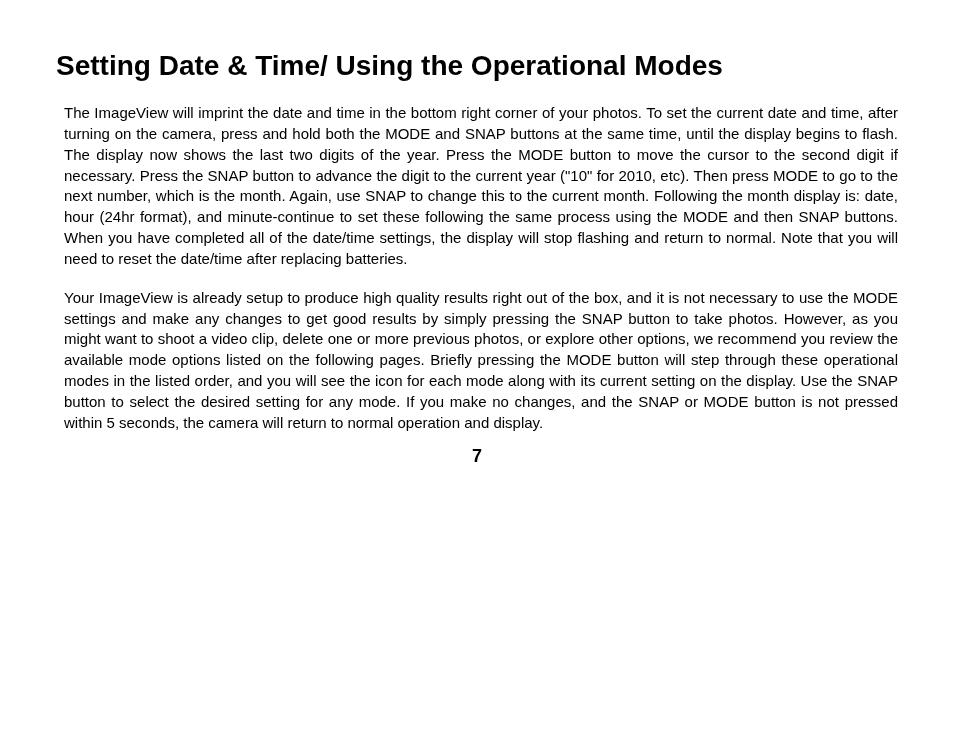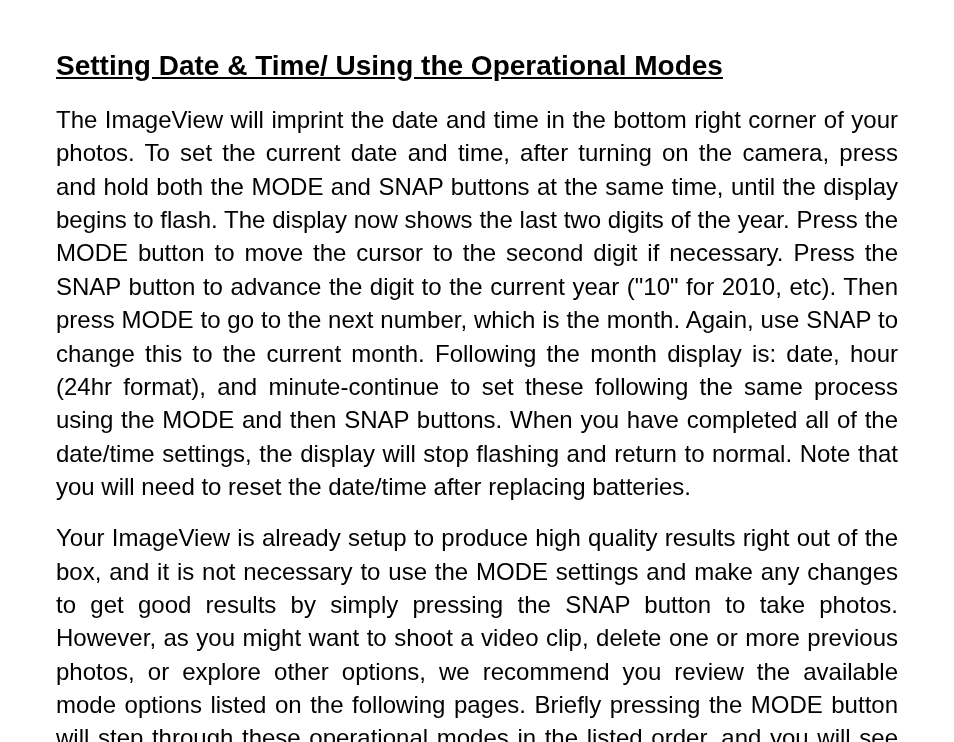--- a/index.html
+++ b/index.html
@@ -16,28 +16,27 @@
     box-sizing: border-box;
     padding: 48px 56px 20px 56px;
     width: 954px;
   }
   .title {
     font-size: 28px;
     font-weight: 700;
     margin: 0 0 20px 0;
     line-height: 1.25;
     letter-spacing: 0px;
-    text-decoration: underline;
   }
   .para {
-    font-size: 24px;
+    font-size: 15px;
     line-height: 1.39;
     text-align: justify;
     text-justify: inter-word;
-    margin: 0 0 18px 0;
+    margin: 0 0 18px 8px;
     letter-spacing: 0px;
   }
   .pagenum {
     text-align: center;
     font-size: 18px;
     font-weight: 700;
     margin-top: -6px;
   }
 </style>
 </head>

